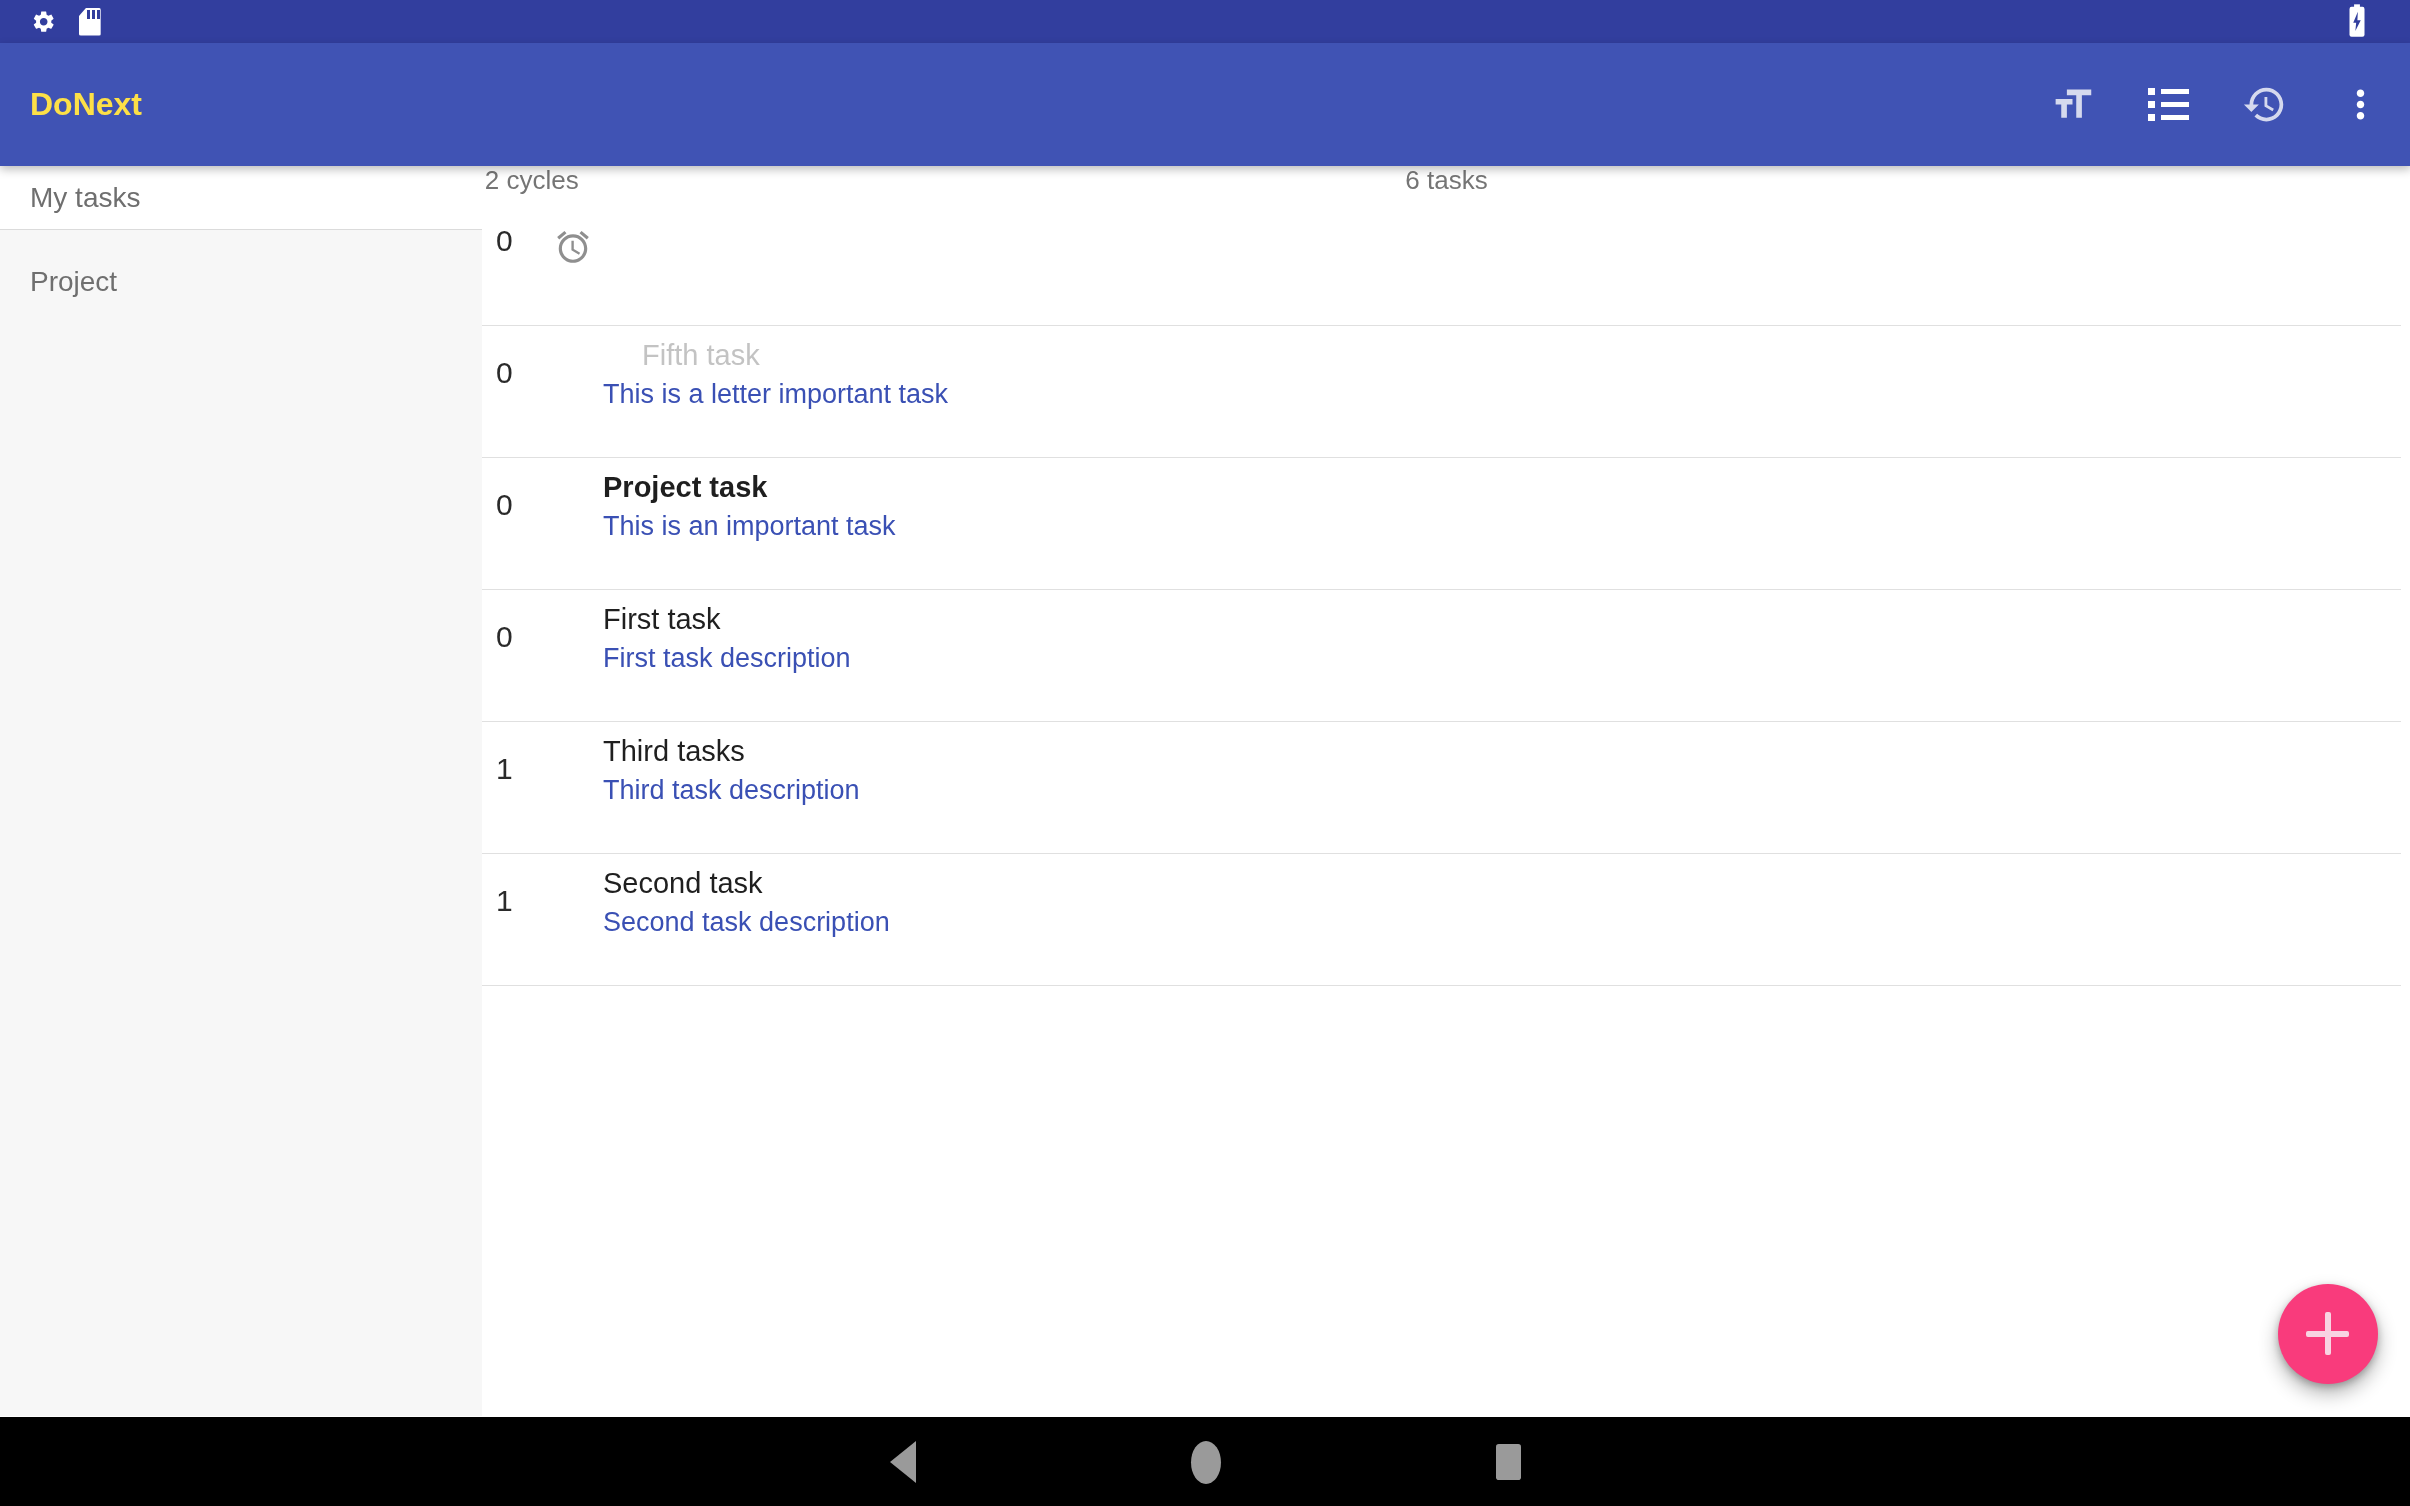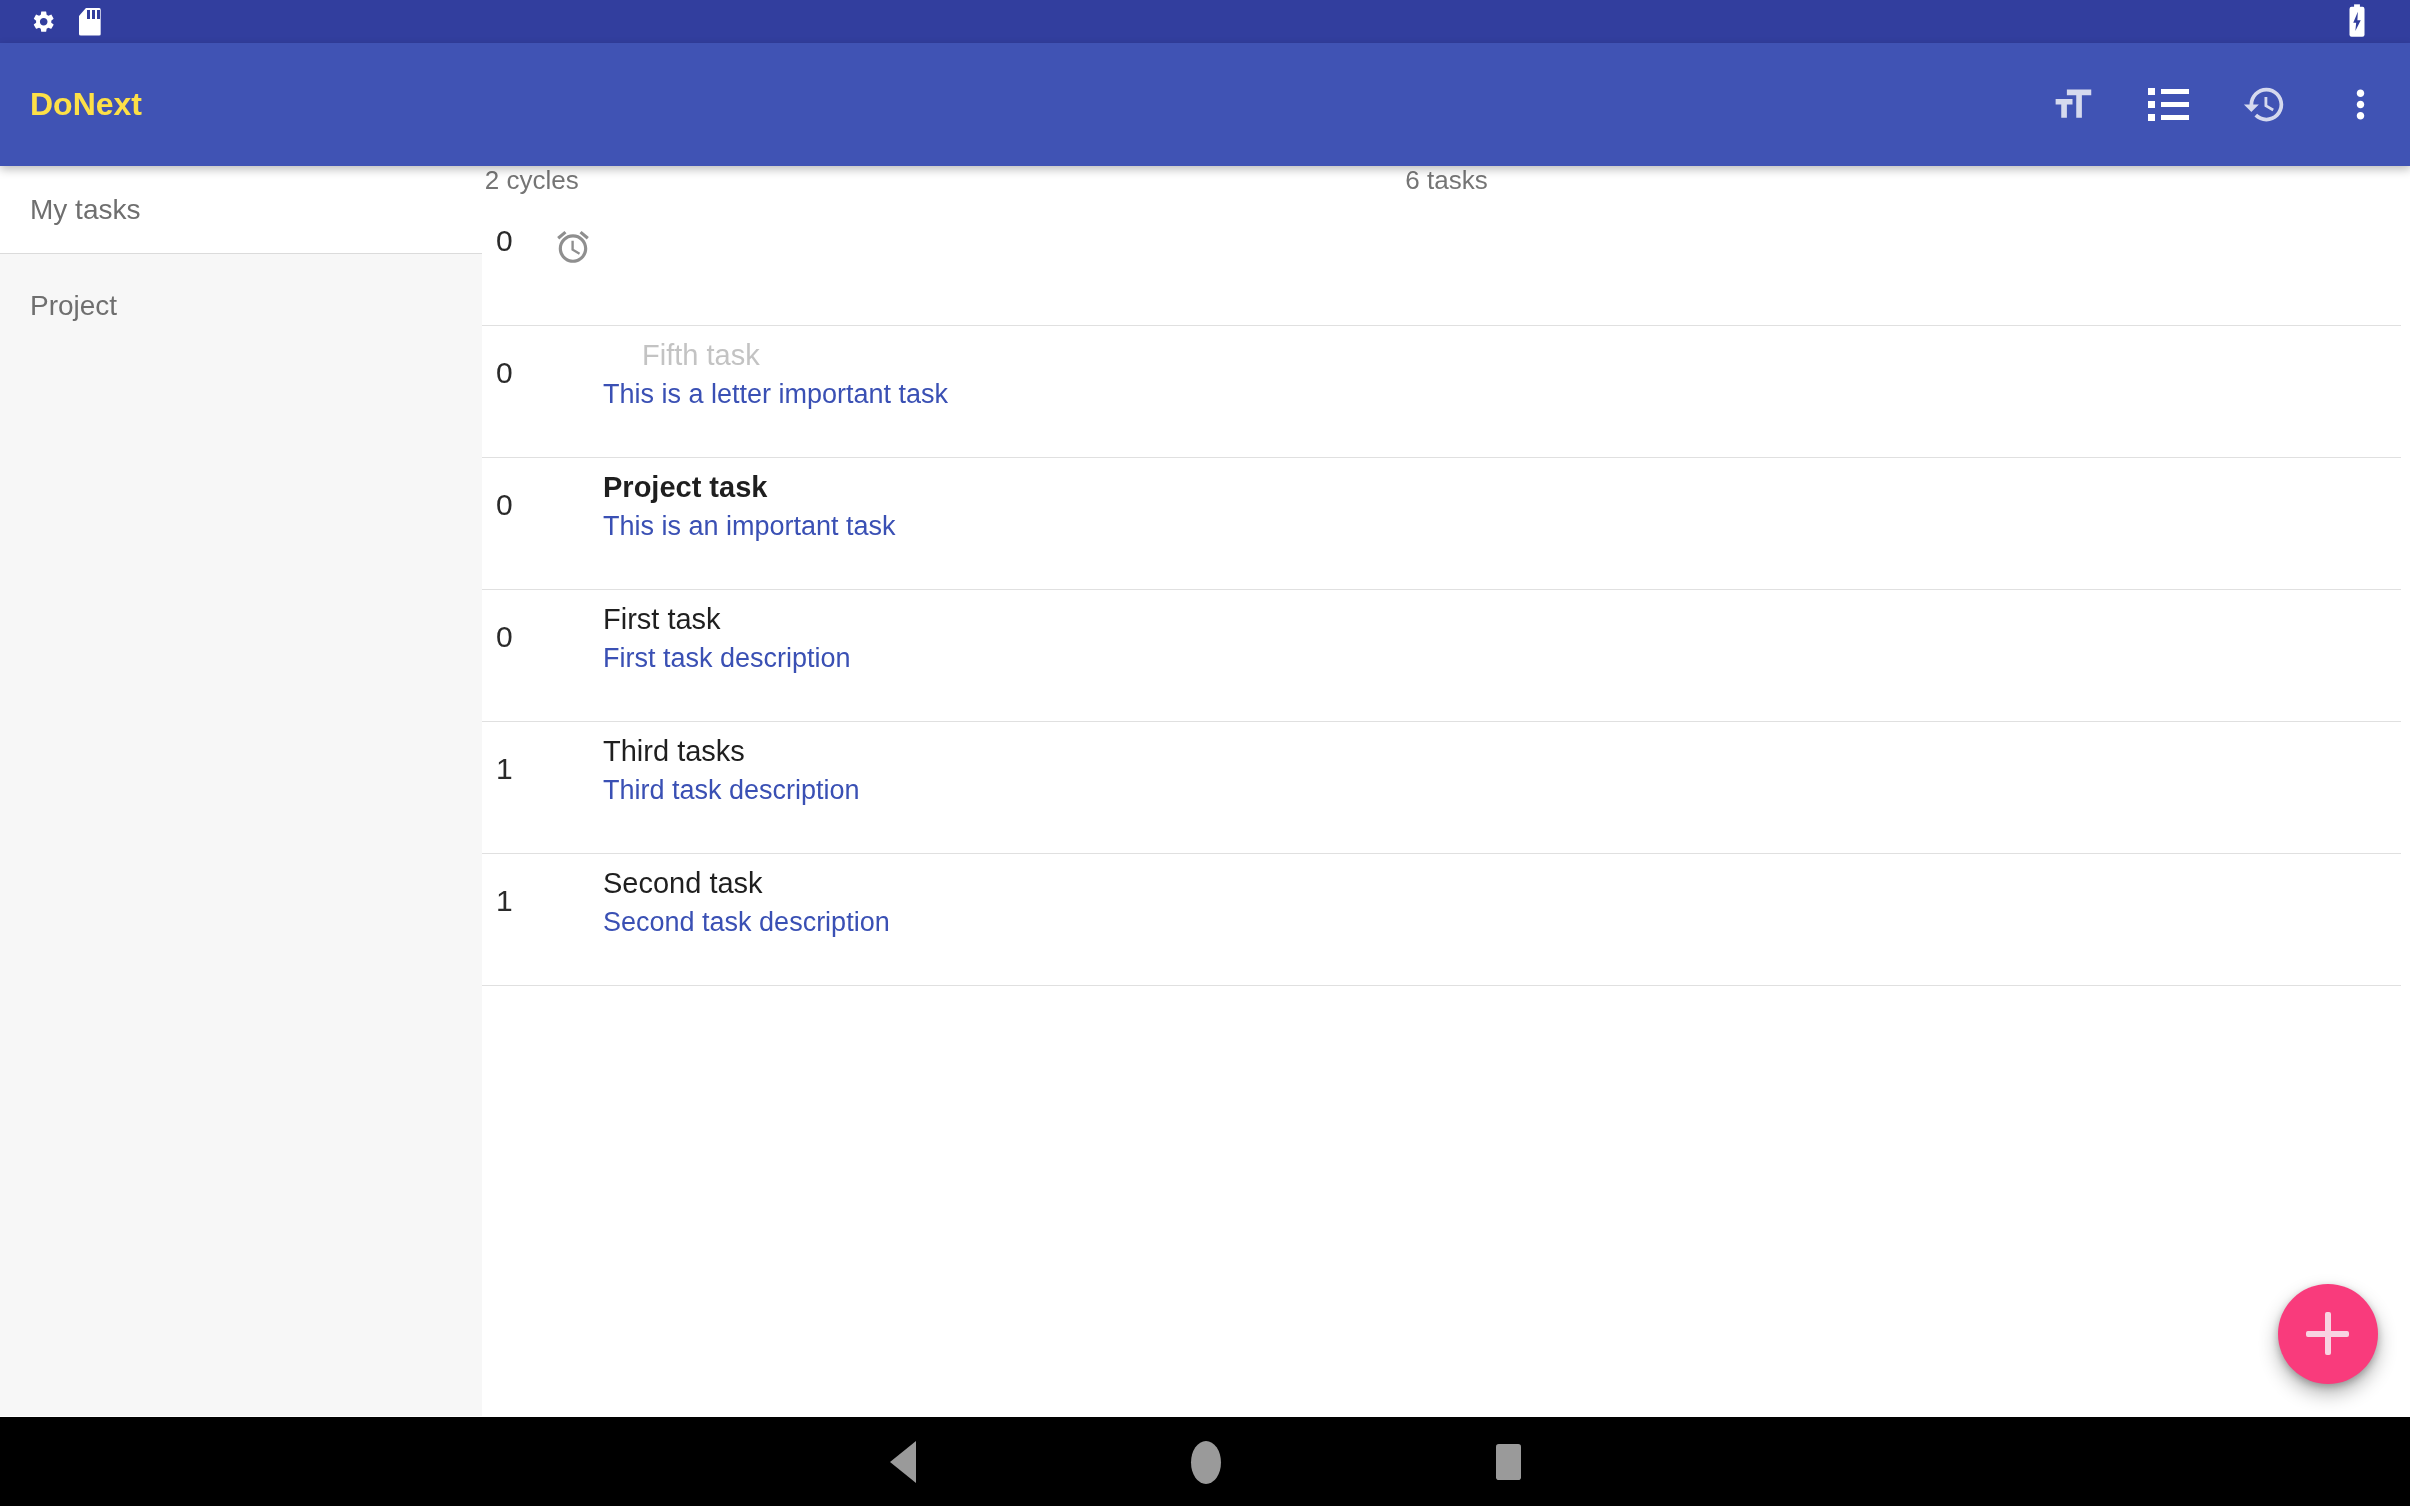--- a/index.html
+++ b/index.html
@@ -30,21 +30,21 @@
     box-shadow:0 3.8px 9.4px rgba(0,0,0,0.28);
   }
   .app-title{font-size:32px;font-weight:700;color:#fde047;}
   .app-actions{margin-left:auto;display:flex;align-items:center;padding-right:28px;}
   .action-btn{width:45px;height:45px;margin-left:51px;display:flex;align-items:center;justify-content:center;cursor:pointer;}
   .dim{opacity:.78;}
   
   .app-body{position:relative;display:flex;height:1250px;background:#fff;}
   .sidebar{width:482px;background:var(--c-sidebar_bg,#F7F7F7);flex:0 0 482px;}
   .sidebar-item{display:flex;align-items:center;padding-left:30px;font-size:28px;color:#6F6F6F;box-sizing:border-box;cursor:pointer;}
-  .sidebar-item.first{height:88px;background:#fff;border-bottom:0.9px solid #DBDBDB;}
+  .sidebar-item.first{height:64px;background:#fff;border-bottom:0.9px solid #DBDBDB;}
   .sidebar-item.second{height:104px;}
   .content{flex:1;background:#fff;}
   .list-header{position:relative;height:28px;display:flex;align-items:center;
     color:var(--c-muted,#757575);font-size:26px;}
   .header-cycles{padding-left:2.8px;}
   .header-tasks{position:absolute;left:50%;transform:translateX(-50%);}
   
   .task-row{display:flex;height:132px;box-sizing:border-box;border-bottom:0.9px solid var(--c-divider,#E0E0E0);margin-right:10.4px;cursor:pointer;}
   .row-count{flex:0 0 55px;box-sizing:border-box;padding:30px 0 0 14px;font-size:30px;color:#2A2A2A;}
   .row-icon{flex:0 0 66px;box-sizing:border-box;padding:34px 0 0 17px;}

